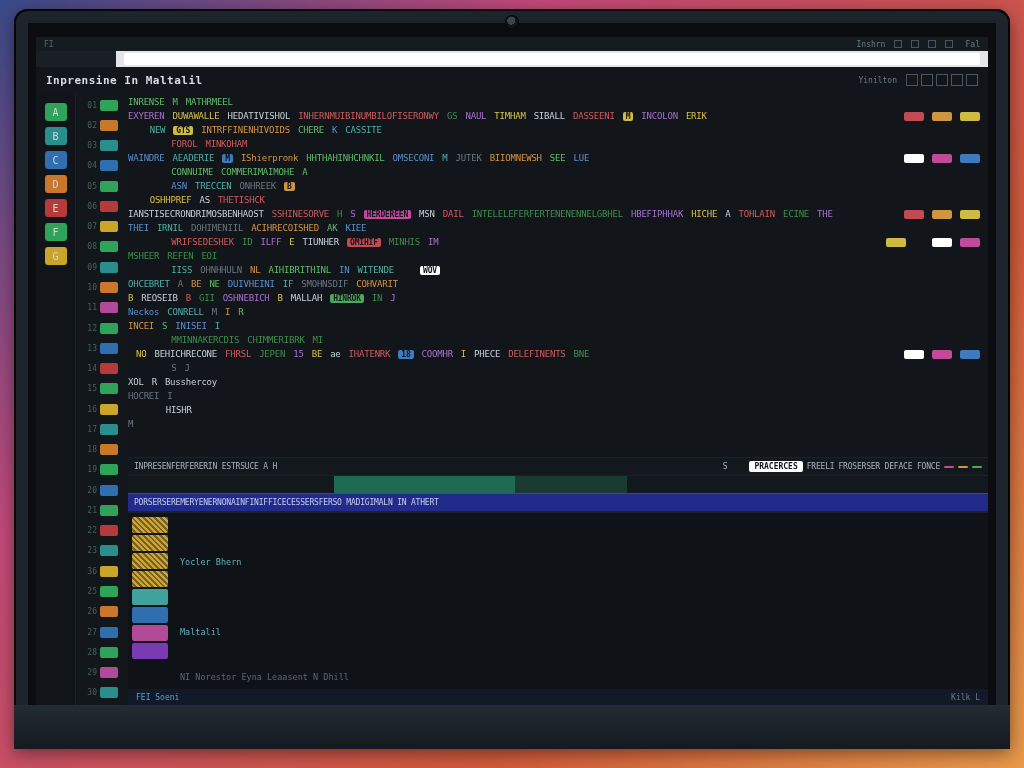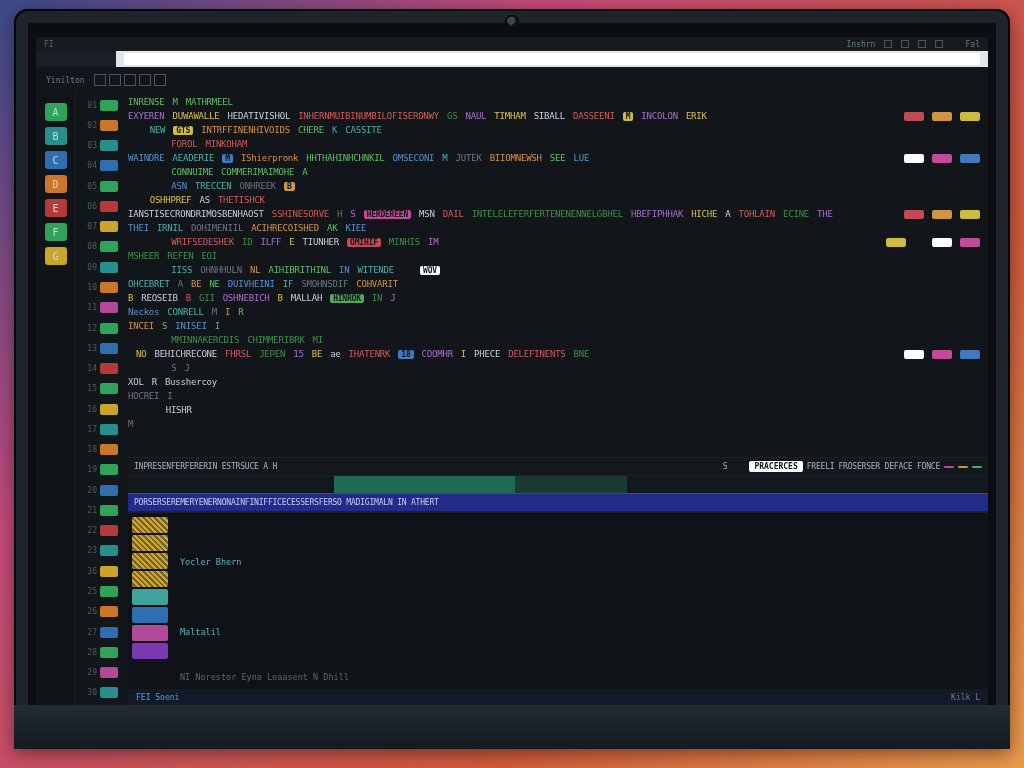--- a/index.html
+++ b/index.html
@@ -47,21 +47,21 @@
     overflow: hidden;
     display: flex; flex-direction: column;
   }
 
   
   .menubar {
     height: 14px; background: #161b20;
     display: flex; align-items: center; justify-content: space-between;
     padding: 0 8px; color: #5b6770; font-size: 8px;
   }
-  .menubar .right span { margin-left: 18px; color: #6d7a84; }
+  .menubar .right span { margin-left: 8px; color: #6d7a84; }
   .menubar .right .sq { display:inline-block; width:8px; height:8px; border:1px solid #4b5660; margin-left:4px; vertical-align:middle; }
 
   .addr {
     height: 16px; background: #e3e6e8;
     display: flex; align-items: center;
   }
   .addr .pad { width: 80px; height: 100%; background:#1a1f25; }
   .addr .bar { flex:1; height:12px; margin:2px 8px; background:#fff; border-radius:2px; }
 
   .titlebar {
@@ -199,20 +199,21 @@
         <span>Fal</span>
       </span>
     </div>
 
     <div class="addr">
       <div class="pad"></div>
       <div class="bar"></div>
     </div>
 
     <div class="titlebar">
+      <span class="title">Inprensine In Maltalil</span>
       <span class="hint">Yinilton</span>
       <span class="tool"></span>
       <span class="tool"></span>
       <span class="tool"></span>
       <span class="tool"></span>
       <span class="tool"></span>
     </div>
 
     <div class="main">
 

